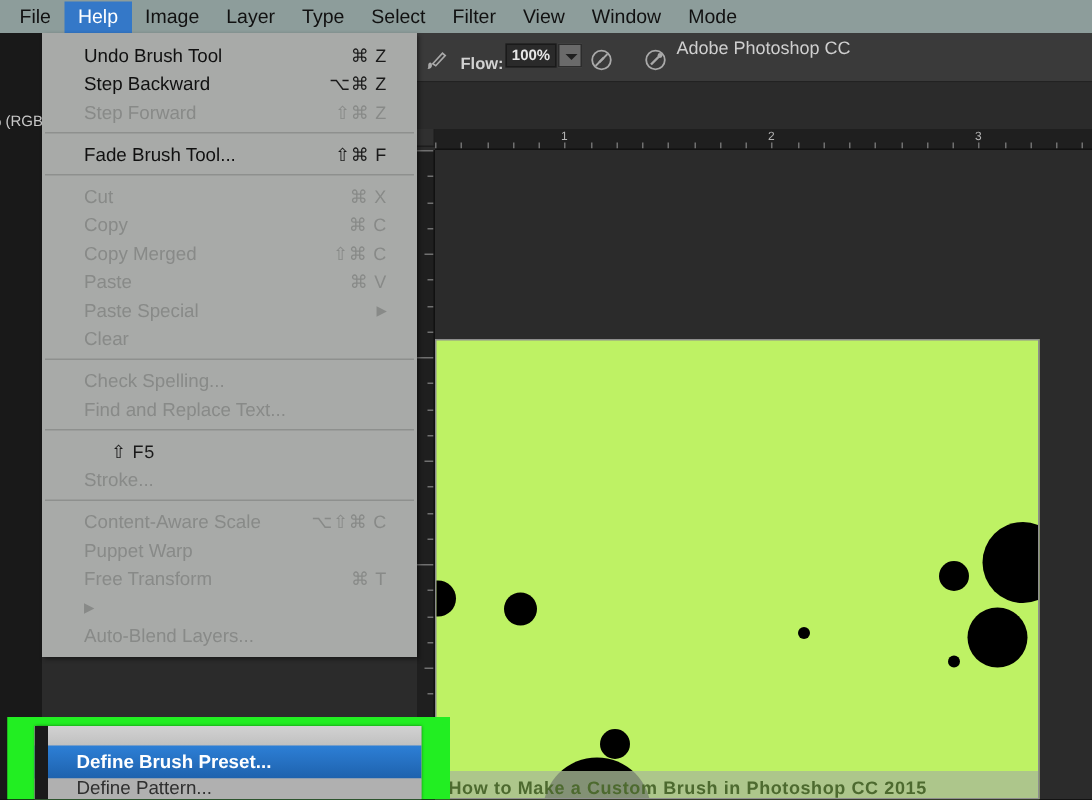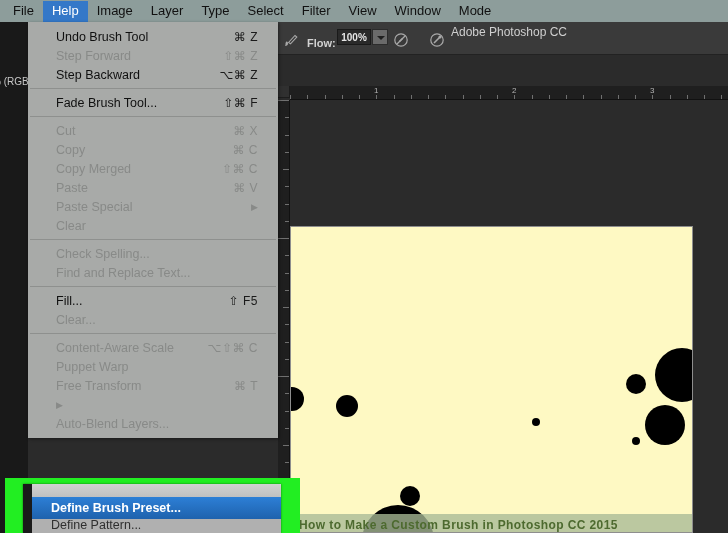--- a/index.html
+++ b/index.html
@@ -166,21 +166,21 @@
   .workspace {
     position: absolute;
     left: 290px; top: 100px;
     width: 438px; height: 433px;
     background: #2b2b2b;
   }
   .canvas {
     position: absolute;
     left: 0px; top: 126px;
     width: 403px; height: 307px;
-    background: #fef9c3;
+    background: #bef264;
     border: 1px solid #8e8e8e;
     box-sizing: border-box;
     overflow: hidden;
   }
   .dot {
     position: absolute;
     background: #000;
     border-radius: 50%;
   }
 
@@ -441,27 +441,27 @@
       <div class="menubar-item">View</div>
       <div class="menubar-item">Window</div>
       <div class="menubar-item">Mode</div>
     </div>
 
   <div class="menu-panel" id="edit-menu">
       <div class="menu-row">
         <span class="label">Undo Brush Tool</span>
         <span class="shortcut">⌘ Z</span>
       </div>
-      <div class="menu-row disabled">
-        <span class="label">Step Forward</span>
-        <span class="shortcut">⇧⌘ Z</span>
-      </div>
       <div class="menu-row">
         <span class="label">Step Backward</span>
         <span class="shortcut">⌥⌘ Z</span>
+      </div>
+      <div class="menu-row disabled">
+        <span class="label">Step Forward</span>
+        <span class="shortcut">⇧⌘ Z</span>
       </div>
       <div class="menu-sep"></div>
       <div class="menu-row">
         <span class="label">Fade Brush Tool...</span>
         <span class="shortcut">⇧⌘ F</span>
       </div>
       <div class="menu-sep"></div>
       <div class="menu-row disabled">
         <span class="label">Cut</span>
         <span class="shortcut">⌘ X</span>
@@ -487,25 +487,24 @@
       </div>
       <div class="menu-sep"></div>
       <div class="menu-row disabled">
         <span class="label">Check Spelling...</span>
       </div>
       <div class="menu-row disabled">
         <span class="label">Find and Replace Text...</span>
       </div>
       <div class="menu-sep"></div>
       <div class="menu-row">
-        <span class="label">Fill...</span>
         <span class="shortcut">⇧ F5</span>
       </div>
       <div class="menu-row disabled">
-        <span class="label">Clear...</span>
+        <span class="label">Stroke...</span>
       </div>
       <div class="menu-sep"></div>
       <div class="menu-row disabled">
         <span class="label">Content-Aware Scale</span>
         <span class="shortcut">⌥⇧⌘ C</span>
       </div>
       <div class="menu-row disabled">
         <span class="label">Puppet Warp</span>
       </div>
       <div class="menu-row disabled">

